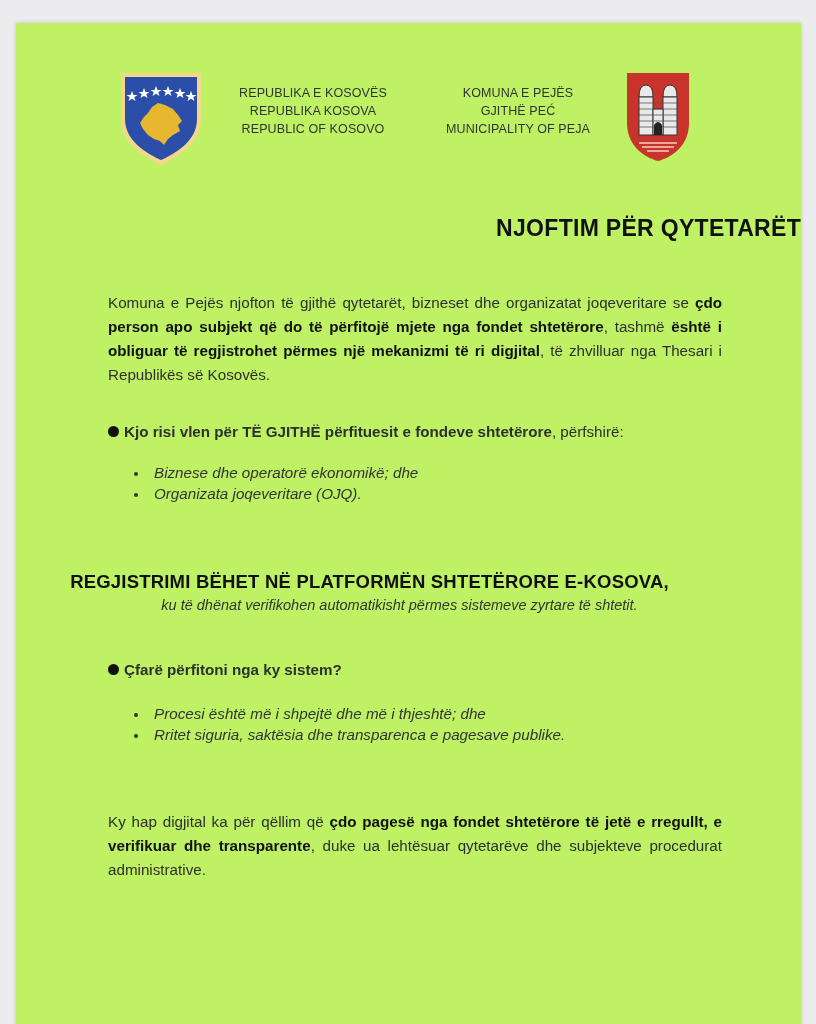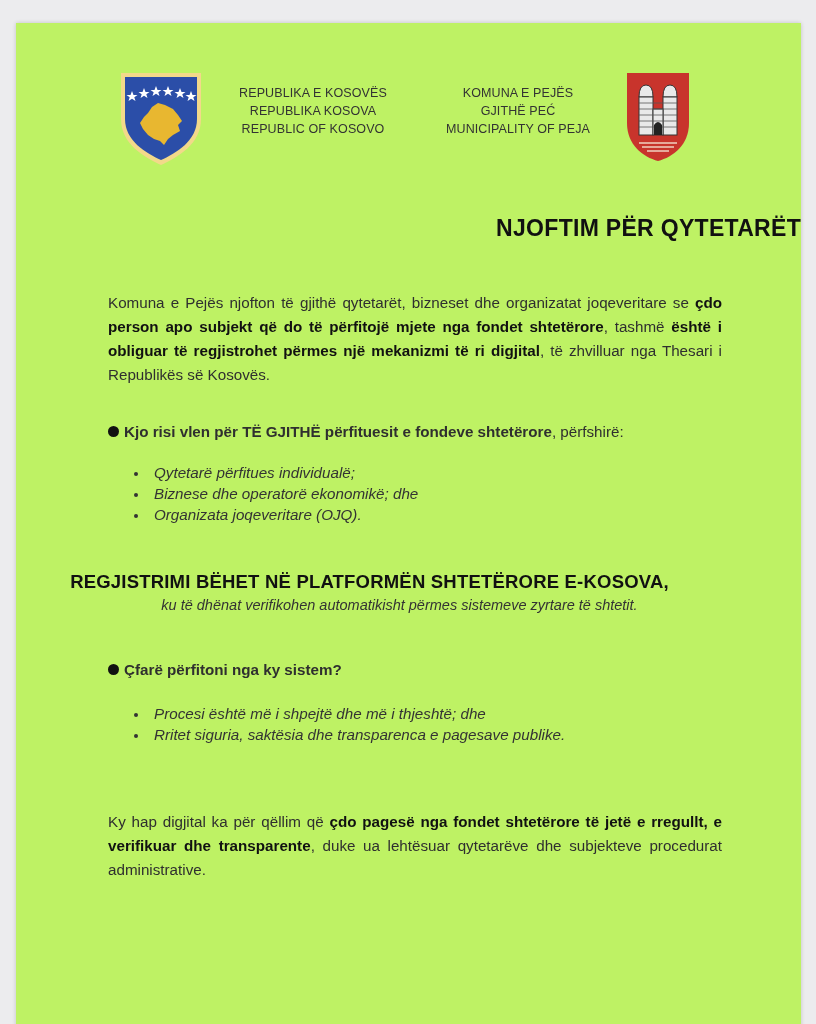--- a/index.html
+++ b/index.html
@@ -126,21 +126,20 @@
 
   <div class="abs para p1">
     <span>Komuna e Pejës njofton të gjithë qytetarët, bizneset dhe organizatat joqeveritare se </span><b>çdo person apo subjekt që do të përfitojë mjete nga fondet shtetërore</b><span>, tashmë </span><b>është i obliguar të regjistrohet përmes një mekanizmi të ri digjital</b><span>, të zhvilluar nga Thesari i Republikës së Kosovës.</span>
   </div>
 
   <div class="abs bullet-head bh1">
     <span class="dot"></span><b>Kjo risi vlen për TË GJITHË përfituesit e fondeve shtetërore</b><span>, përfshirë:</span>
   </div>
 
   <ul class="abs items l1">
-    <li>Qytetarë përfitues individualë;</li>
     <li>Biznese dhe operatorë ekonomikë; dhe</li>
     <li>Organizata joqeveritare (OJQ).</li>
   </ul>
 
   <div class="abs reg-title">REGJISTRIMI BËHET NË PLATFORMËN SHTETËRORE E-KOSOVA,</div>
   <div class="abs reg-sub">ku të dhënat verifikohen automatikisht përmes sistemeve zyrtare të shtetit.</div>
 
   <div class="abs bullet-head bh2">
     <span class="dot"></span><b>Çfarë përfitoni nga ky sistem?</b>
   </div>

